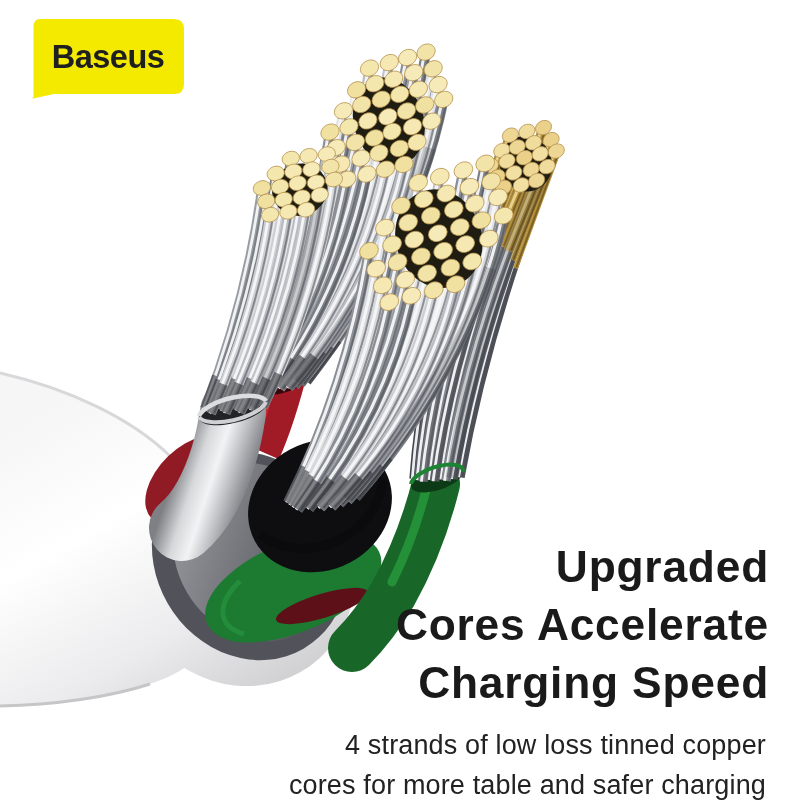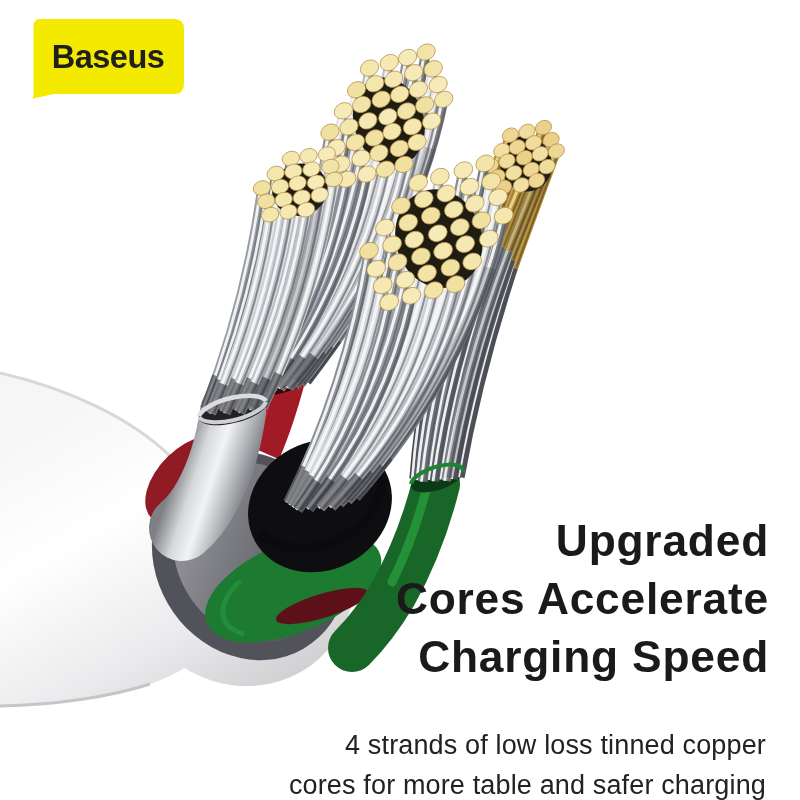--- a/index.html
+++ b/index.html
@@ -1,20 +1,20 @@
 <!DOCTYPE html>
 <html><head>
 <meta charset="utf-8">
 <style>
 html,body{margin:0;padding:0;background:#ffffff;width:800px;height:800px;overflow:hidden;}
 *{font-family:"Liberation Sans",sans-serif;}
 .stage{position:relative;width:800px;height:800px;margin-top:16px;}
 .logo{position:absolute;left:32px;top:3px;}
 .logo svg{display:block;}
-.title{position:absolute;right:31px;top:496px;text-align:right;
+.title{position:absolute;right:31px;top:522px;text-align:right;
  font-weight:bold;font-size:44.3px;line-height:58px;color:#1a1a1a;
  letter-spacing:0.8px;white-space:nowrap;}
 .sub{position:absolute;right:34px;top:709px;text-align:right;
  font-weight:normal;font-size:27px;line-height:40px;color:#222222;
  letter-spacing:0.15px;white-space:nowrap;}
 </style>
 </head>
 <body>
 <div class="stage">
 <svg width="800" height="800" viewBox="0 0 800 800">

